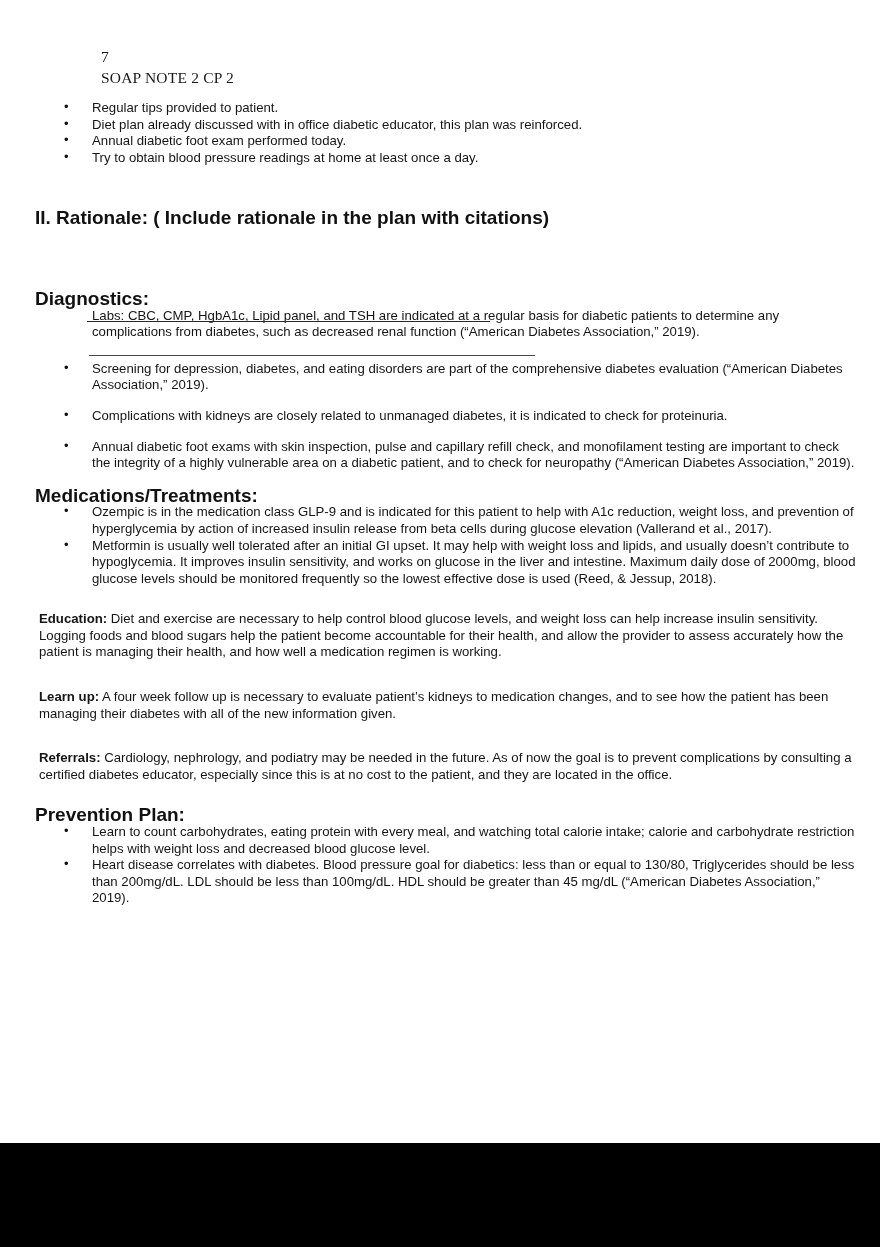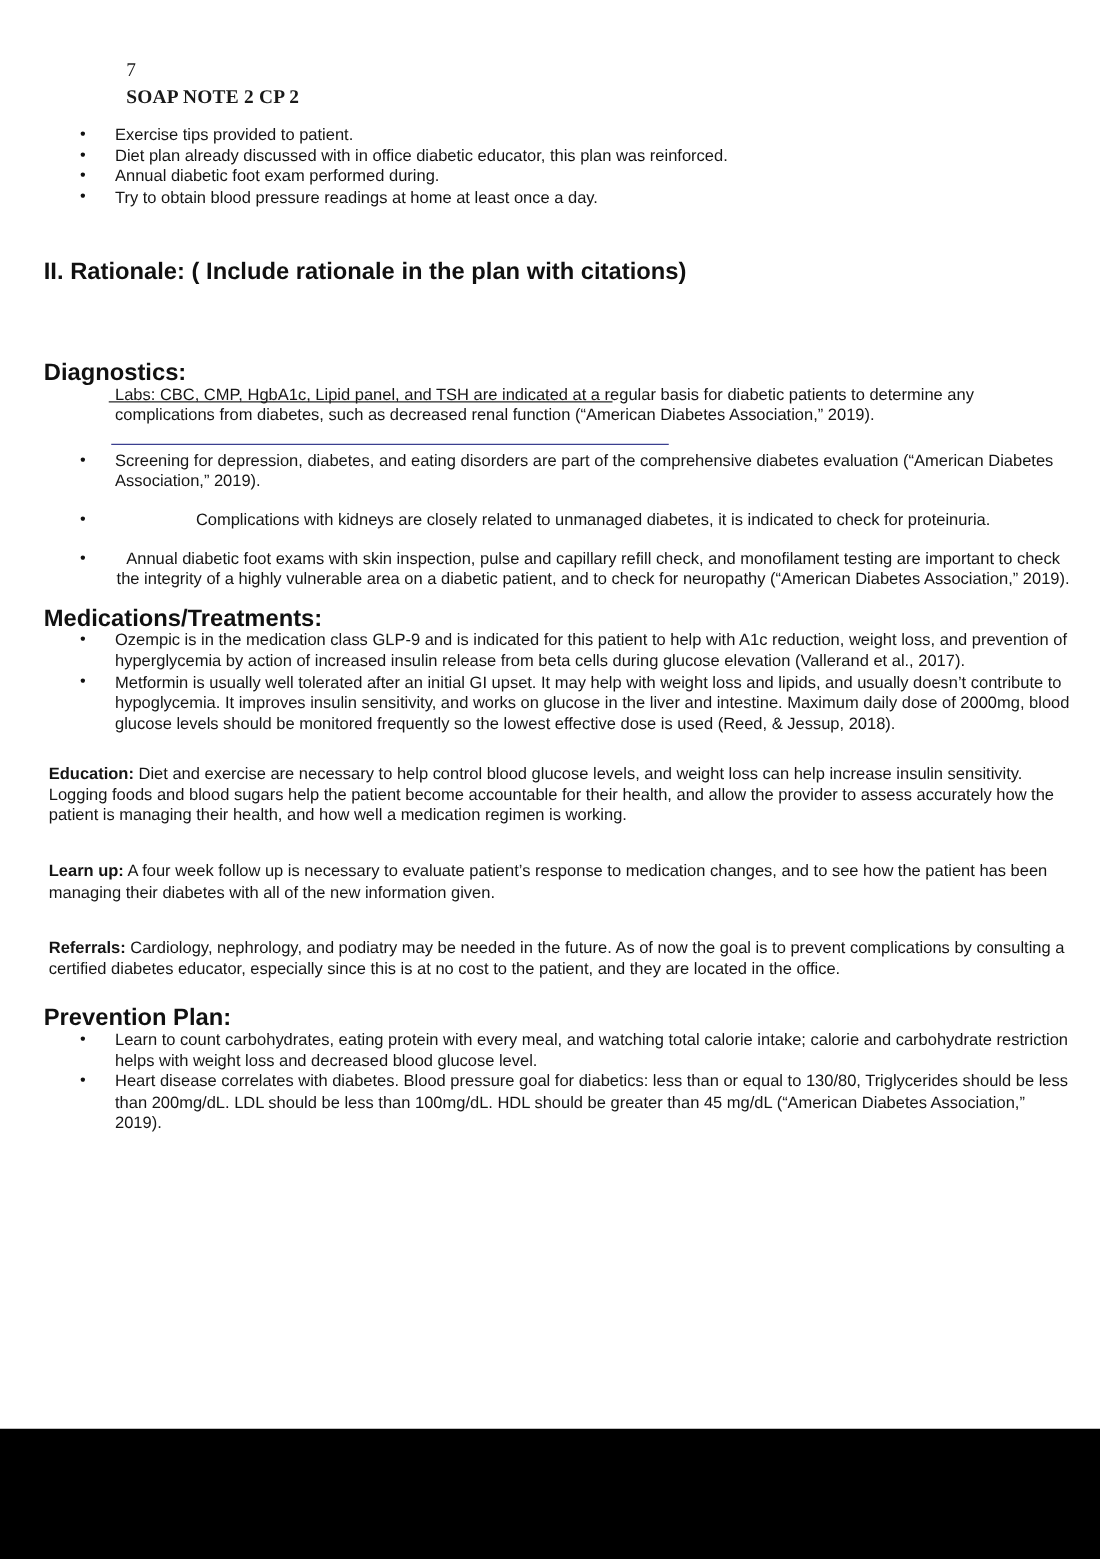--- a/index.html
+++ b/index.html
@@ -41,21 +41,21 @@
     position: absolute;
     left: 101px;
     top: 46px;
     font-family: "Liberation Serif", serif;
     font-size: 15.5px;
     line-height: 21px;
     color: #1a1a1a;
     letter-spacing: .2px;
   }
   .doc-header .pg { display: block; }
-  .doc-header .ttl { display: block; font-weight: bold; }
+  .doc-header .ttl { display: block; }
 
   
   .body {
     position: absolute;
     left: 35px;
     top: 100px;
     width: 822px;
     font-size: 13.2px;
     line-height: 16.6px;
     color: #151515;
@@ -86,21 +86,21 @@
   ul.bullets > li::before {
     content: "\2022";
     position: absolute;
     left: 29px;
     top: -1px;
     font-size: 13px;
     line-height: 16.6px;
     color: #111;
   }
   ul.bullets.tight > li + li { margin-top: 0; }
-  ul.bullets.loose > li + li { margin-top: 14px; text-align: center; }
+  ul.bullets.loose > li + li { margin-top: 14px; }
 
   
   p.indent {
     margin: 0;
     padding-left: 57px;
   }
 
   p.flow { margin: 4px; }
 
   .lbl { font-weight: bold; }
@@ -122,23 +122,23 @@
   <div class="scan">
 
     <div class="doc-header">
       <span class="pg">7</span>
       <span class="ttl">SOAP NOTE 2 CP 2</span>
     </div>
 
     <div class="body">
 
       <ul class="bullets tight">
-        <li><span>Exercise tips provided to patient.</span></li>
+        <li><span>Regular tips provided to patient.</span></li>
         <li><span>Diet plan already discussed with in office diabetic educator, this plan was reinforced.</span></li>
-        <li><span>Annual diabetic foot exam performed during.</span></li>
+        <li><span>Annual diabetic foot exam performed today.</span></li>
         <li><span>Try to obtain blood pressure readings at home at least once a day.</span></li>
       </ul>
 
       <div class="sp-44"></div>
 
       <h2 class="sec">II. Rationale: ( Include rationale in the plan with citations)</h2>
 
       <div class="sp-44"></div>
       <div class="sp-20"></div>
 
@@ -160,21 +160,21 @@
         <li><span>Ozempic is in the medication class GLP-9 and is indicated for this patient to help with A1c reduction, weight loss, and prevention of hyperglycemia by action of increased insulin release from beta cells during glucose elevation (Vallerand et al., 2017).</span></li>
         <li><span>Metformin is usually well tolerated after an initial GI upset.  It may help with weight loss and lipids, and usually doesn’t contribute to hypoglycemia. It improves insulin sensitivity, and works on glucose in the liver and intestine.  Maximum daily dose of 2000mg, blood glucose levels should be monitored frequently so the lowest effective dose is used (Reed, &amp; Jessup, 2018).</span></li>
       </ul>
 
       <div class="sp-20"></div>
 
       <p class="flow"><span class="lbl">Education:</span><span> Diet and exercise are necessary to help control blood glucose levels, and weight loss can help increase insulin sensitivity.  Logging foods and blood sugars help the patient become accountable for their health, and allow the provider to assess accurately how the patient is managing their health, and how well a medication regimen is working.</span></p>
 
       <div class="sp-20"></div>
 
-      <p class="flow"><span class="lbl">Learn up:</span><span>  A four week follow up is necessary to evaluate patient’s response to medication changes, and to see how the patient has been managing their diabetes with all of the new information given.</span></p>
+      <p class="flow"><span class="lbl">Learn up:</span><span>  A four week follow up is necessary to evaluate patient’s kidneys to medication changes, and to see how the patient has been managing their diabetes with all of the new information given.</span></p>
 
       <div class="sp-20"></div>
 
       <p class="flow"><span class="lbl">Referrals:</span><span> Cardiology, nephrology, and podiatry may be needed in the future.  As of now the goal is to prevent complications by consulting a certified diabetes educator, especially since this is at no cost to the patient, and they are located in the office.</span></p>
 
       <div class="sp-20"></div>
 
       <h2 class="sec">Prevention Plan:</h2>
       <ul class="bullets tight">
         <li><span>Learn to count carbohydrates, eating protein with every meal, and watching total calorie intake; calorie and carbohydrate restriction helps with weight loss and decreased blood glucose level.</span></li>

